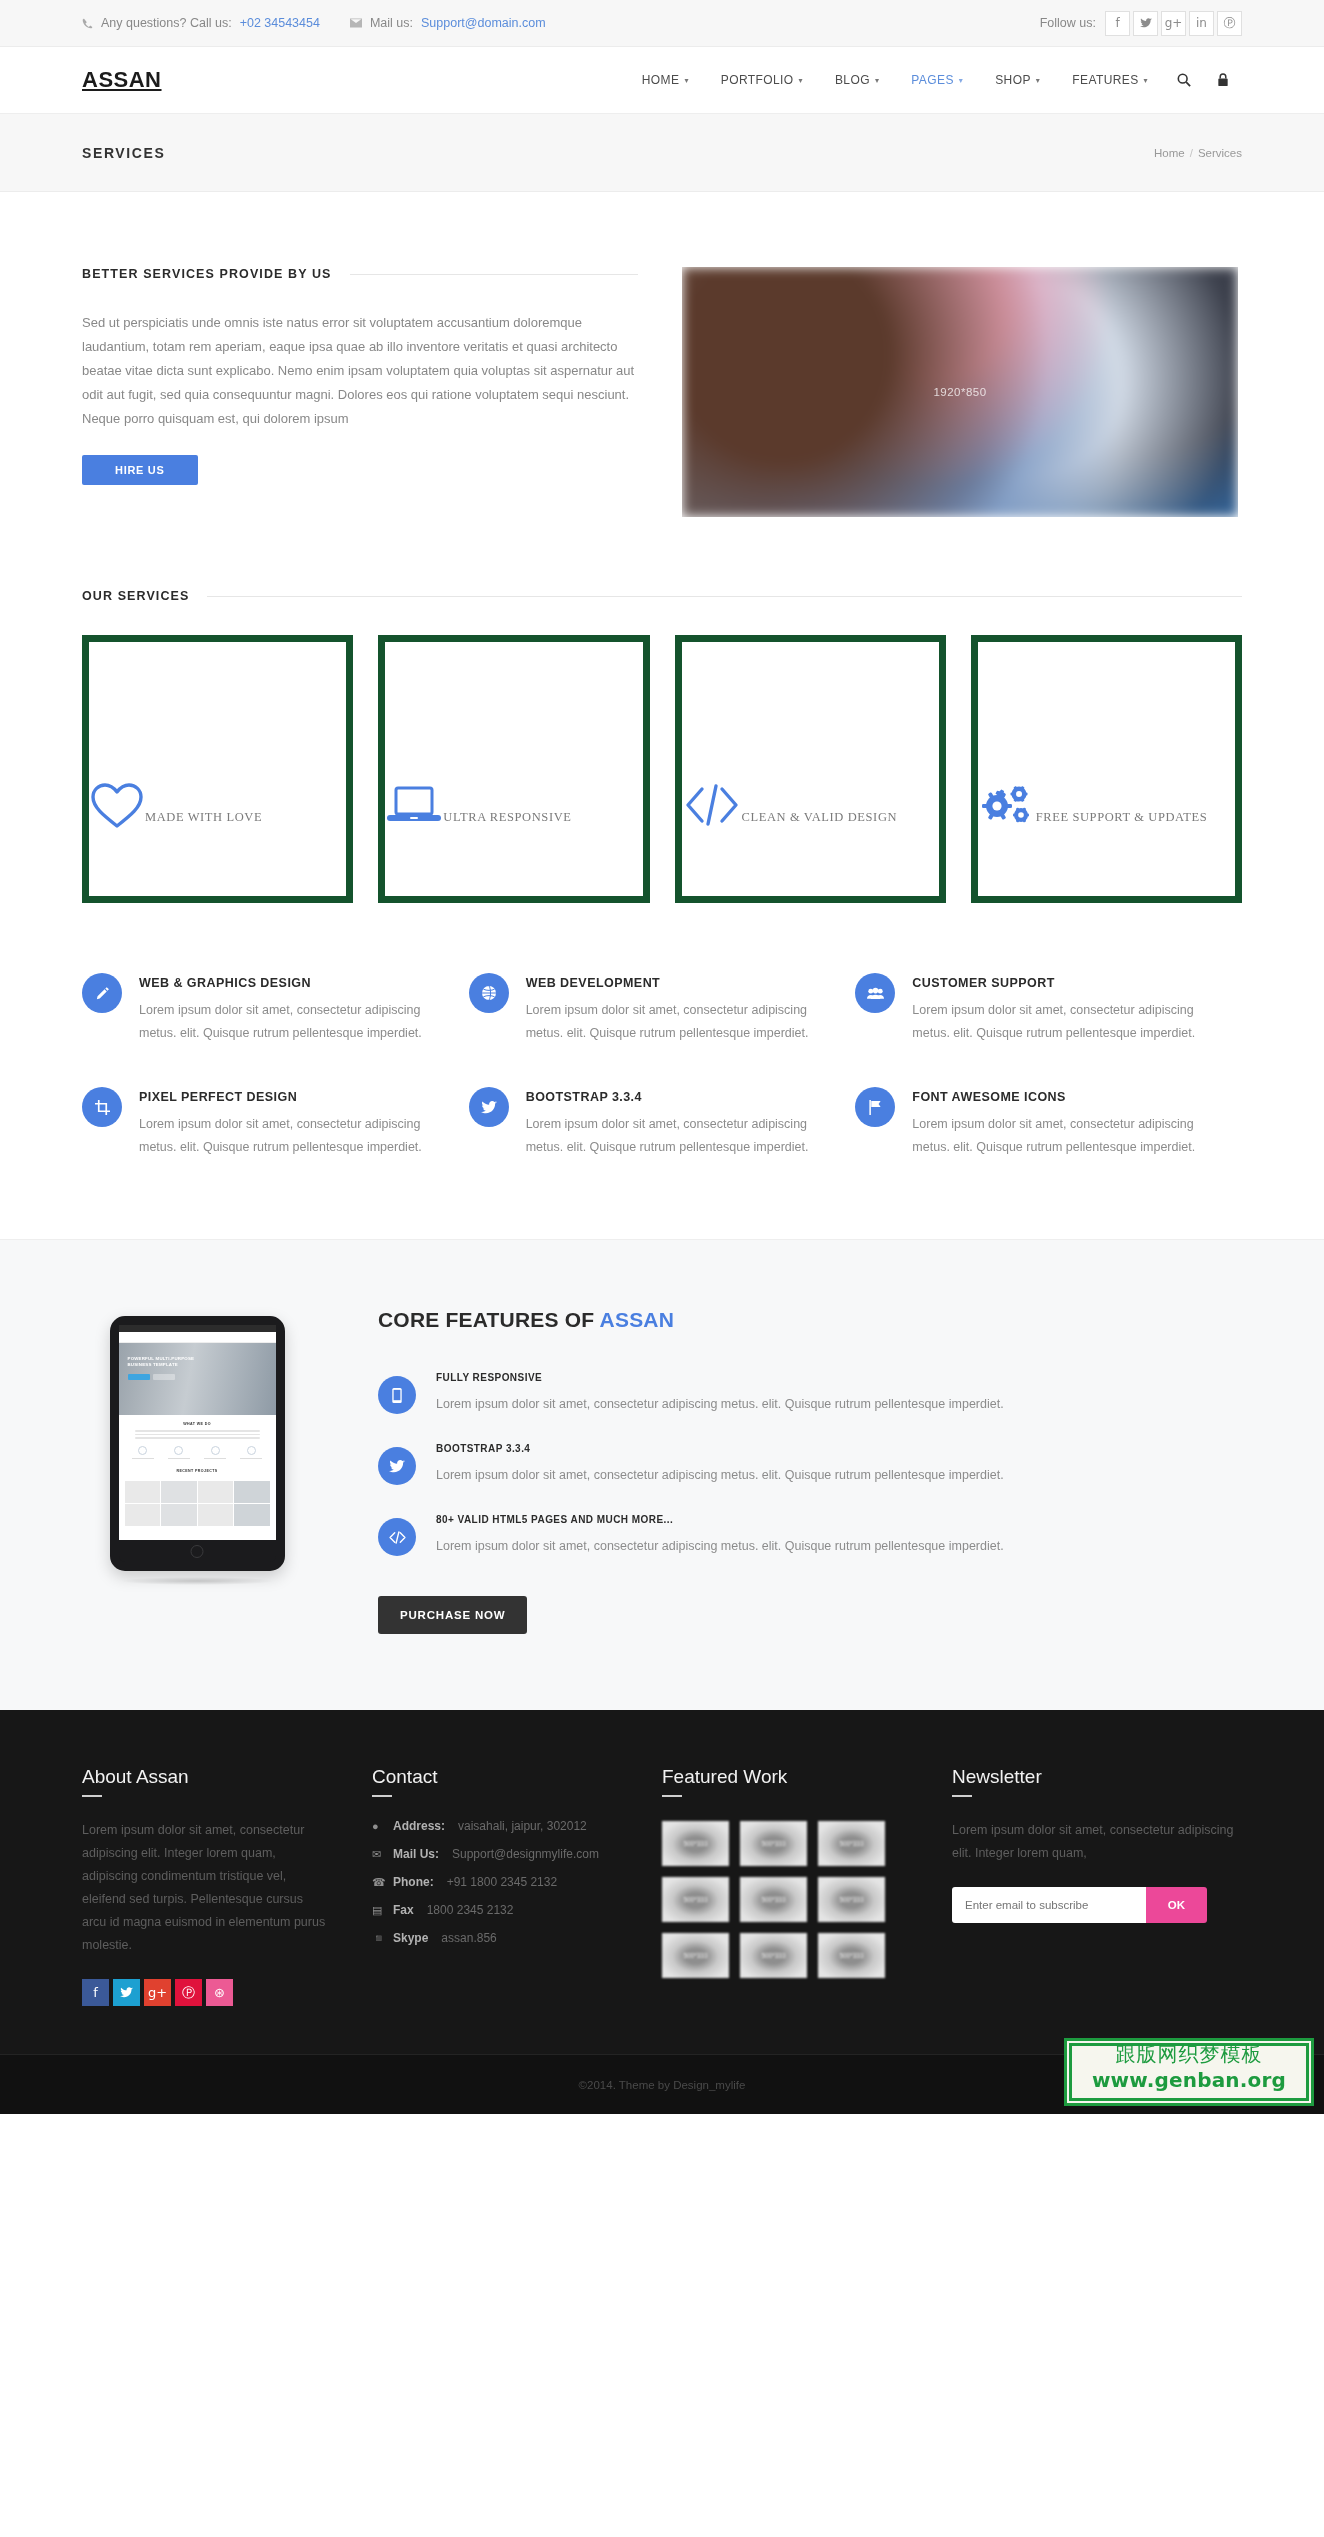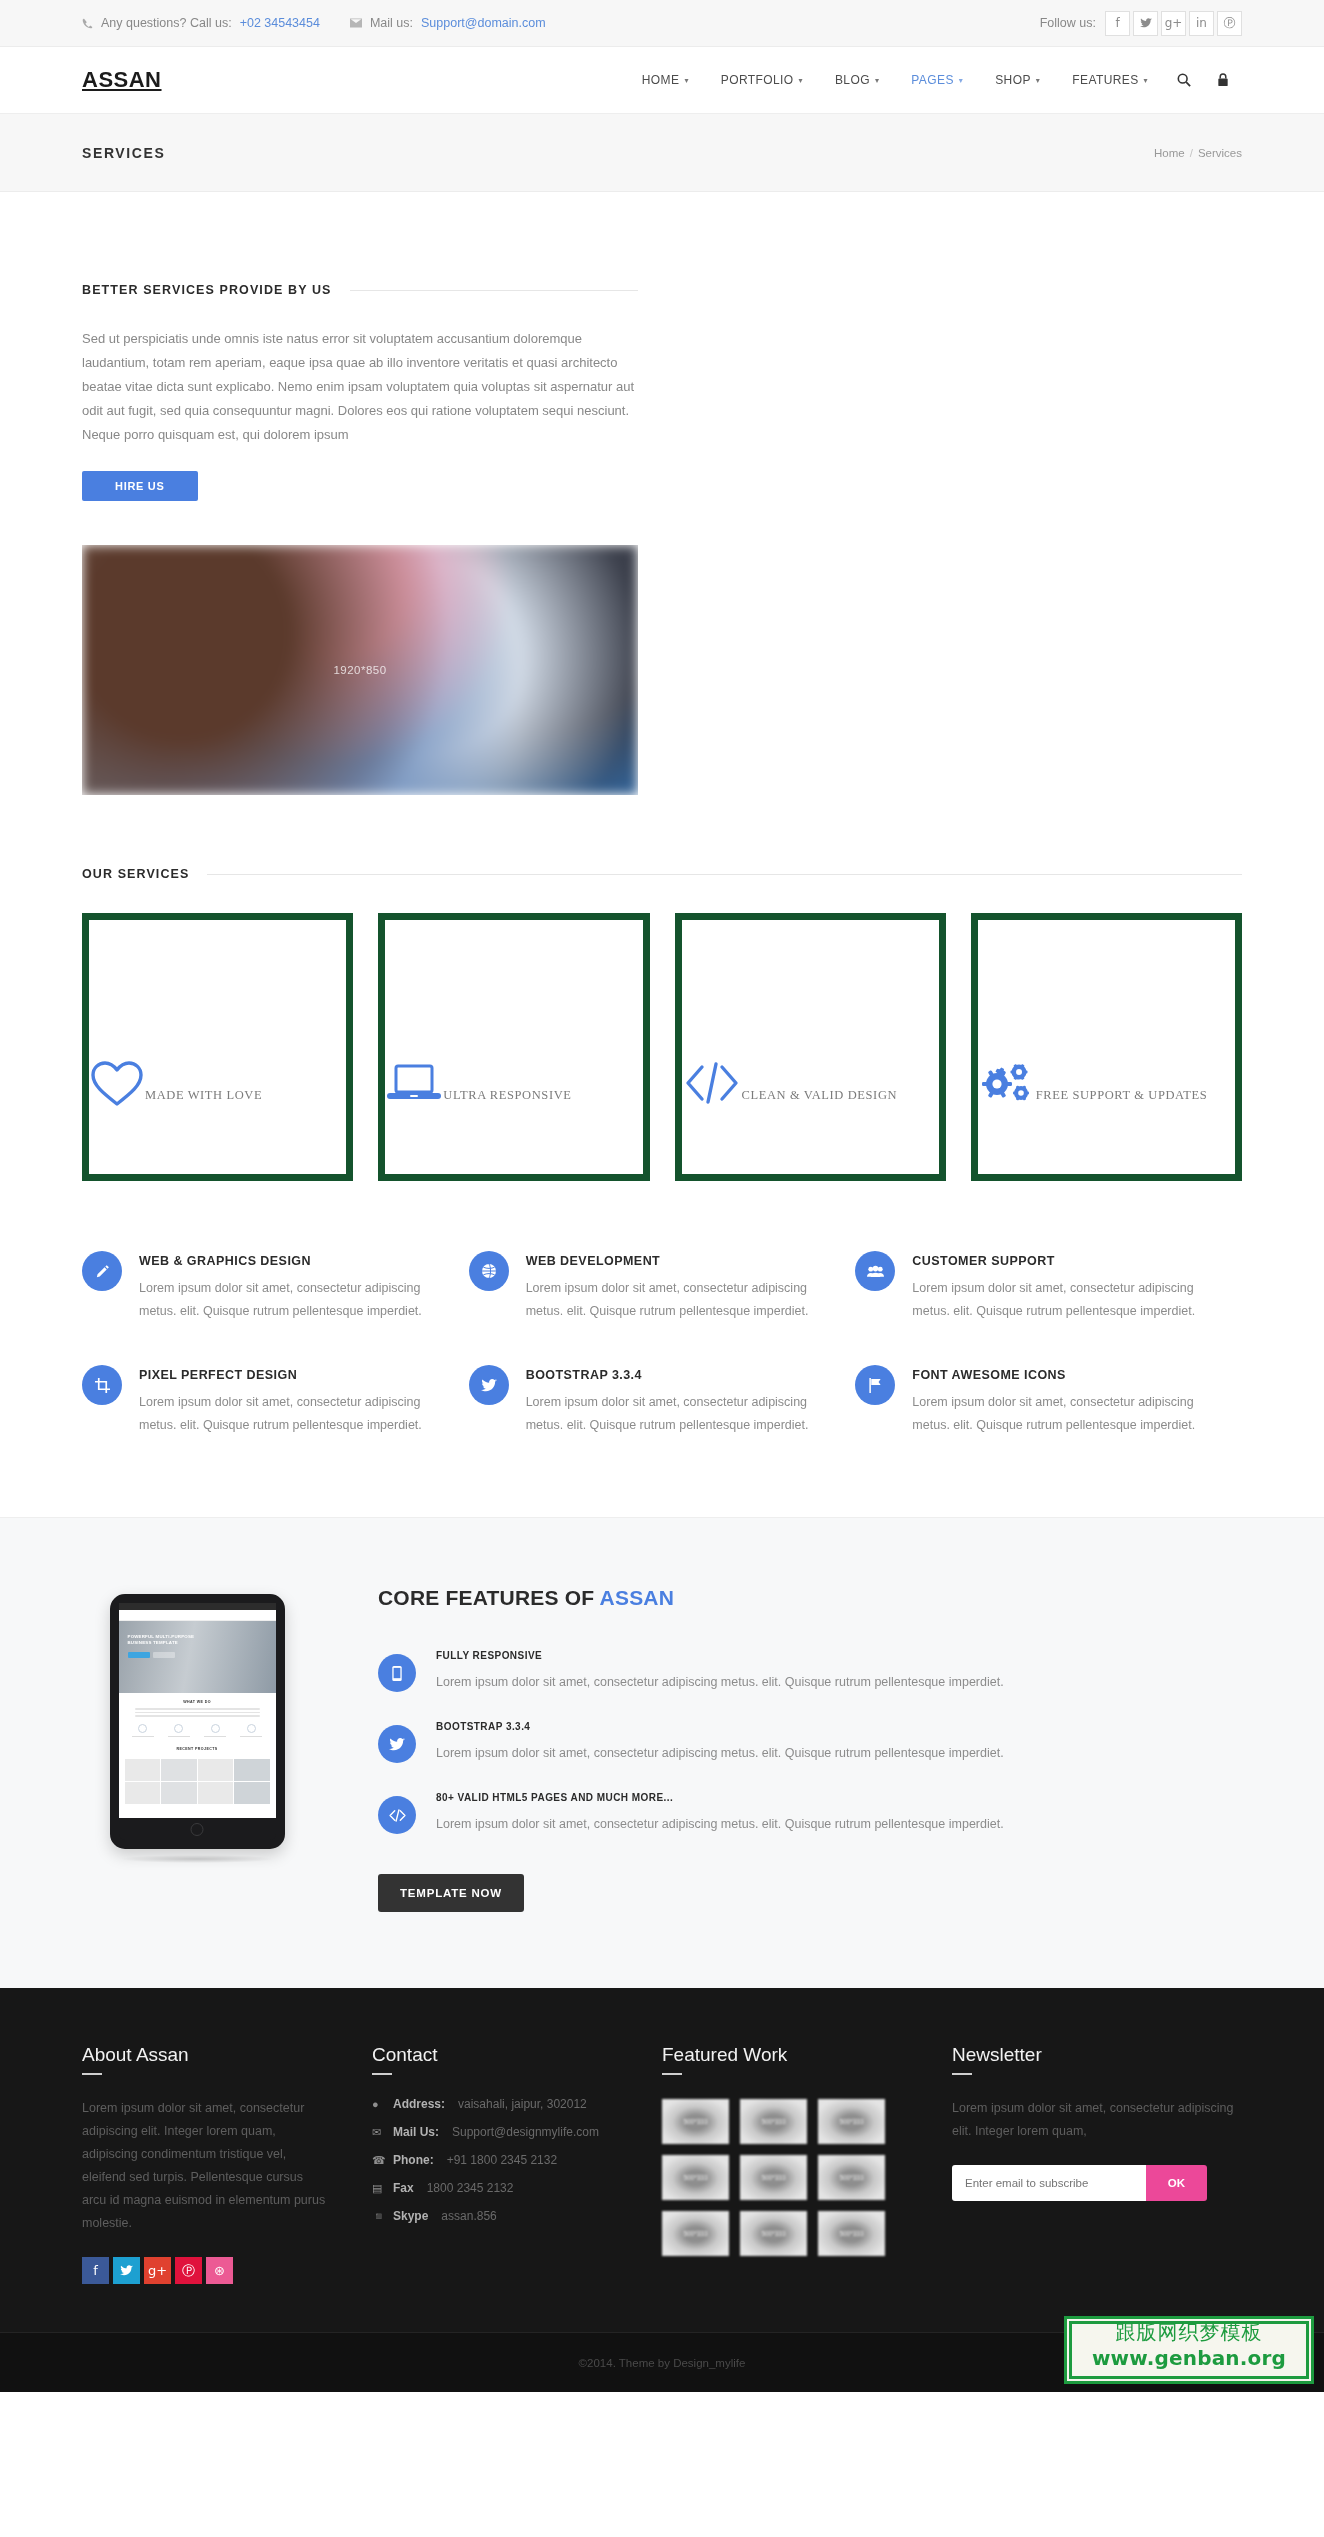--- a/index.html
+++ b/index.html
@@ -75,21 +75,21 @@
   
   .sec-head { display: flex; align-items: center; gap: 18px; }
   .sec-head h2 {
     font-size: 12.5px; font-weight: bold; letter-spacing: 1.1px;
     color: #2b2b2b; white-space: nowrap;
   }
   .sec-head .rule { flex: 1; height: 1px; background: #e6e6e6; }
 
   
   .intro { padding: 75px 0 0; }
-  .intro .row { display: flex; gap: 44px; margin-top: 16px; flex-direction: column; }
+  .intro .row { display: flex; gap: 44px; margin-top: 0; }
   .intro .col-txt { width: 556px; }
   .intro p {
     font-size: 13px; line-height: 24px; color: #888; margin-top: 30px;
   }
   .btn-blue {
     display: inline-block; margin-top: 24px;
     background: #4a7fe0; color: #fff;
     font-size: 11px; font-weight: bold; letter-spacing: .7px;
     padding: 9px 33px; border: 0; border-radius: 2px; cursor: pointer;
     font-family: "Liberation Sans", sans-serif;
@@ -654,21 +654,21 @@
                     <path d="M6 2L1 7l5 5M12 2l5 5-5 5M10.5 1L7.5 13" fill="none" stroke="#fff" stroke-width="1.5" stroke-linecap="round" stroke-linejoin="round"></path>
                   </svg>
               </div>
               <div>
                 <h3>80+ VALID HTML5 PAGES AND MUCH MORE...</h3>
                 <p>Lorem ipsum dolor sit amet, consectetur adipiscing metus. elit. Quisque rutrum pellentesque imperdiet.</p>
               </div>
             </div>
 
           </div>
-          <button class="btn-dark">TEMPLATE NOW</button>
+          <button class="btn-dark">PURCHASE NOW</button>
         </div>
       </div>
     </div>
   </section>
 
   <footer class="footer">
     <div class="container">
       <div class="fcols">
 
         <div class="fcol1">

